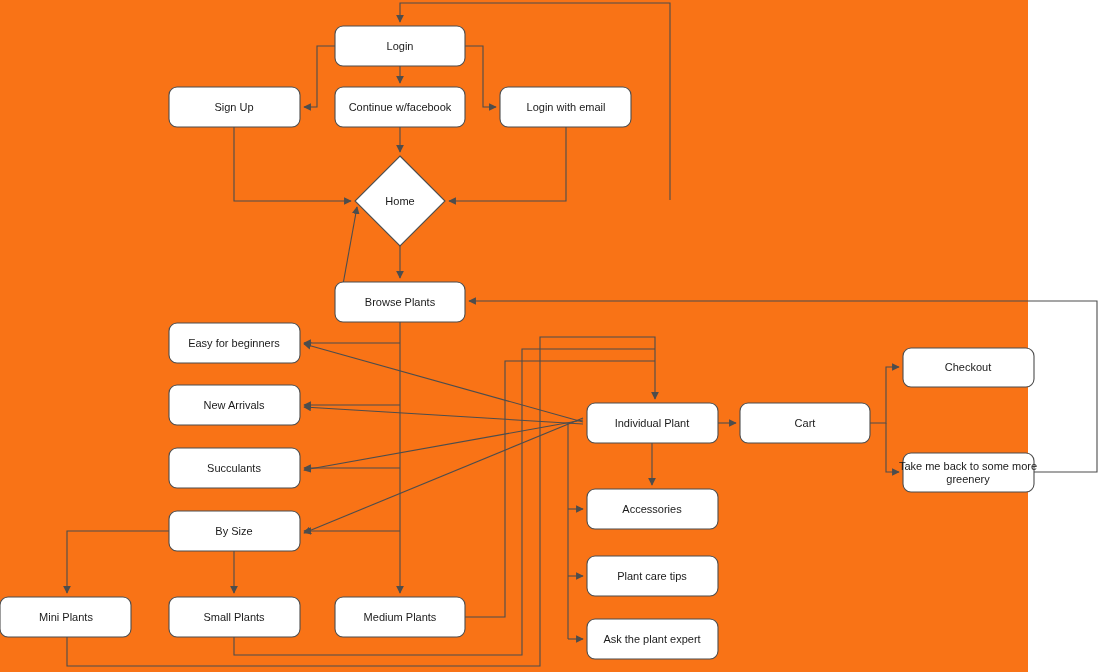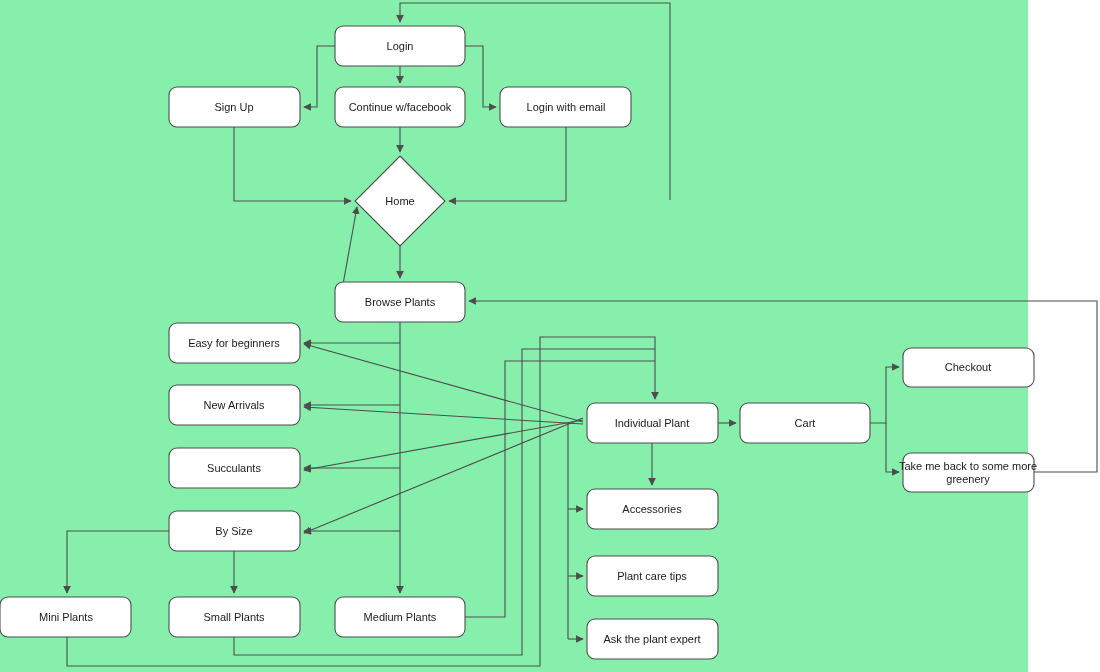--- a/index.html
+++ b/index.html
@@ -1,18 +1,18 @@
 <!DOCTYPE html>
 <html><head>
 <meta charset="utf-8">
 <style>
   html,body{margin:0;padding:0;background:#ffffff;}
   body{width:1100px;height:672px;overflow:hidden;
        font-family:"Liberation Sans","DejaVu Sans",sans-serif;}
-  #canvas{position:relative;width:1028px;height:672px;background:#86efac;}
+  #canvas{position:relative;width:1028px;height:672px;background:#f97316;}
   svg{position:absolute;left:0;top:0;width:1100px;height:672px;}
   .edge{fill:none;stroke:#4d4d4d;stroke-width:1.1;}
   .node-box{fill:#ffffff;stroke:#4d4d4d;stroke-width:1.1;}
   .node-diamond{fill:#ffffff;stroke:#4d4d4d;stroke-width:1.1;}
   .node-label{font-family:"Liberation Sans","DejaVu Sans",sans-serif;
               font-size:11px;fill:#1a1a1a;text-anchor:middle;
               dominant-baseline:middle;}
 </style>
 </head>
 <body>

